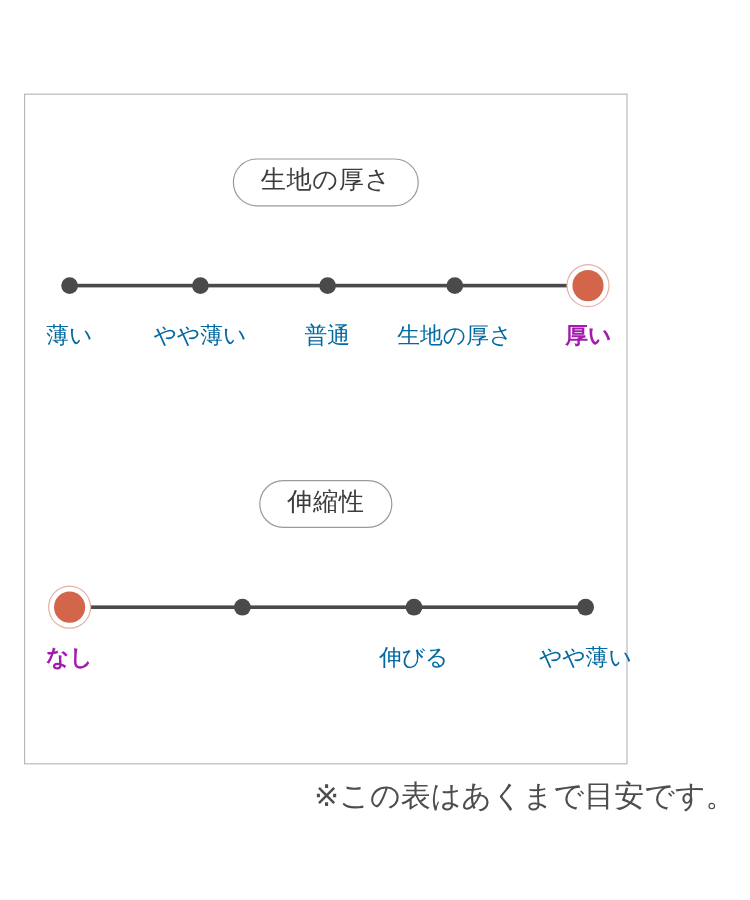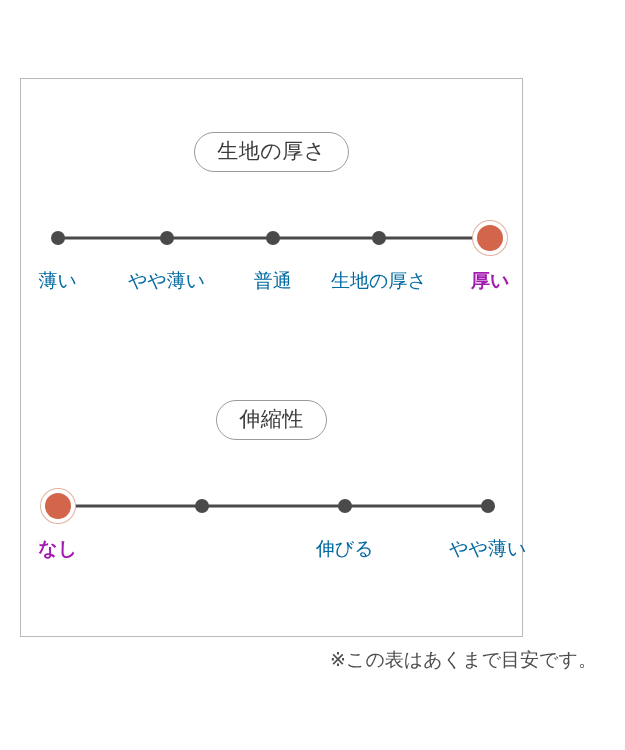--- a/index.html
+++ b/index.html
@@ -111,23 +111,23 @@
     white-space: nowrap;
   }
   .label.active {
     font-weight: bold;
     color: #a21caf;
   }
 
   
   #footnote {
     position: absolute;
-    right: 28px;
+    right: 12px;
     top: 648px;
-    font-size: 19px;
+    font-size: 25px;
     line-height: 1.3;
     color: #4d4d4d;
     white-space: nowrap;
   }
 </style>
 </head>
 <body>
 
 <div id="spec-card">
 

